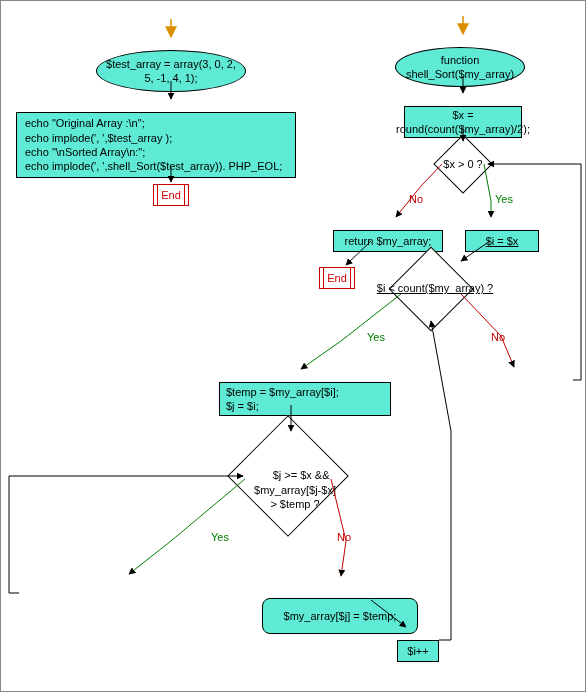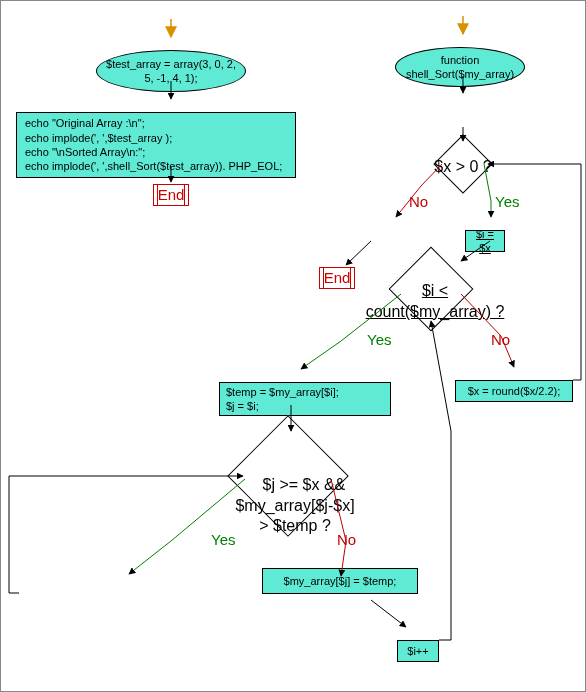--- a/index.html
+++ b/index.html
@@ -40,48 +40,48 @@
   }
   .end-node {
     position: absolute;
     width: 36px;
     height: 22px;
     border: 1px solid #c00;
     background: #fff;
     text-align: center;
     line-height: 20px;
     color: #c00;
-    font-size: 15px;
+    font-size: 11px;
   }
   .end-node::before, .end-node::after {
     content: '';
     position: absolute;
     top: -1px;
     bottom: -1px;
     width: 1px;
     background: #c00;
   }
   .end-node::before { left: 3px; }
   .end-node::after { right: 3px; }
   .diamond {
     position: absolute;
     background: #fff;
     border: 1px solid #000;
     transform: rotate(45deg);
   }
   .diamond-text {
     position: absolute;
     text-align: center;
-    font-size: 16px;
+    font-size: 11px;
     line-height: 1.3;
     pointer-events: none;
   }
   .edge-label {
     position: absolute;
-    font-size: 15px;
+    font-size: 11px;
     background: transparent;
   }
   .yes { color: #008000; }
   .no { color: #c00000; }
   svg.arrows {
     position: absolute;
     top: 0;
     left: 0;
     width: 586px;
     height: 692px;
@@ -106,58 +106,61 @@
 
   <div class="end-node" style="left:152px; top:183px;">
     <span>End</span>
   </div>
 
   <div class="node ellipse" style="left:394px; top:35px; width:130px; height:40px; white-space:pre;">
     <span>function
 shell_Sort($my_array)</span>
   </div>
 
+  <div class="node rect" style="left:403px; top:94px; width:118px; height:32px;">
+    <span>$x = round(count($my_array)/2);</span>
+  </div>
 
   <div class="diamond" style="left:441px; top:142px; width:42px; height:42px;"></div>
   <div class="diamond-text" style="left:430px; top:156px; width:64px;">
     <span>$x &gt; 0 ?</span>
   </div>
 
+  <div class="node rect" style="left:332px; top:218px; width:110px; height:22px;">
+    <span>return $my_array;</span>
+  </div>
 
   <div class="end-node" style="left:318px; top:266px;">
     <span>End</span>
   </div>
 
-  <div class="node rect" style="left:464px; top:218px; width:40px; height:22px;text-decoration:underline;">
+  <div class="node rect" style="left:464px; top:218px; width:74px; height:22px;text-decoration:underline;">
     <span>$i = $x</span>
   </div>
 
   <div class="diamond" style="left:400px; top:258px; width:60px; height:60px;"></div>
   <div class="diamond-text" style="left:364px; top:280px; width:140px;text-decoration:underline;">
     <span>$i &lt; count($my_array) ?</span>
   </div>
 
-  <div class="node rect" style="left:454px; top:368px; width:118px; height:22px;">
-    <span>$x = round($x/2.2);</span>
-  </div>
 
   <div class="node rect" style="left:218px; top:370px; width:172px; height:34px; white-space:pre; text-align:left; justify-content:flex-start;">
     <span>$temp = $my_array[$i];
 $j = $i;</span>
   </div>
 
   <div class="diamond" style="left:244px; top:432px; width:86px; height:86px;"></div>
   <div class="diamond-text" style="left:232px; top:453px; width:124px; white-space:pre;">
     <span>$j &gt;= $x &amp;&amp;
 $my_array[$j-$x]
 &gt; $temp ?</span>
   </div>
 
 
-  <div class="node rect" style="left:261px; top:556px; width:156px; height:26px;">
+  <div class="node rect" style="left:261px; top:586px; width:156px; height:36px;border-radius:8px;">
     <span>$my_array[$j] = $temp;</span>
   </div>
 
   <div class="node rect" style="left:396px; top:628px; width:42px; height:22px;">
     <span>$i++</span>
   </div>
 
   <div class="edge-label no" style="left:408px; top:192px;">No</div>
   <div class="edge-label yes" style="left:494px; top:192px;">Yes</div>
   <div class="edge-label yes" style="left:366px; top:330px;">Yes</div>

